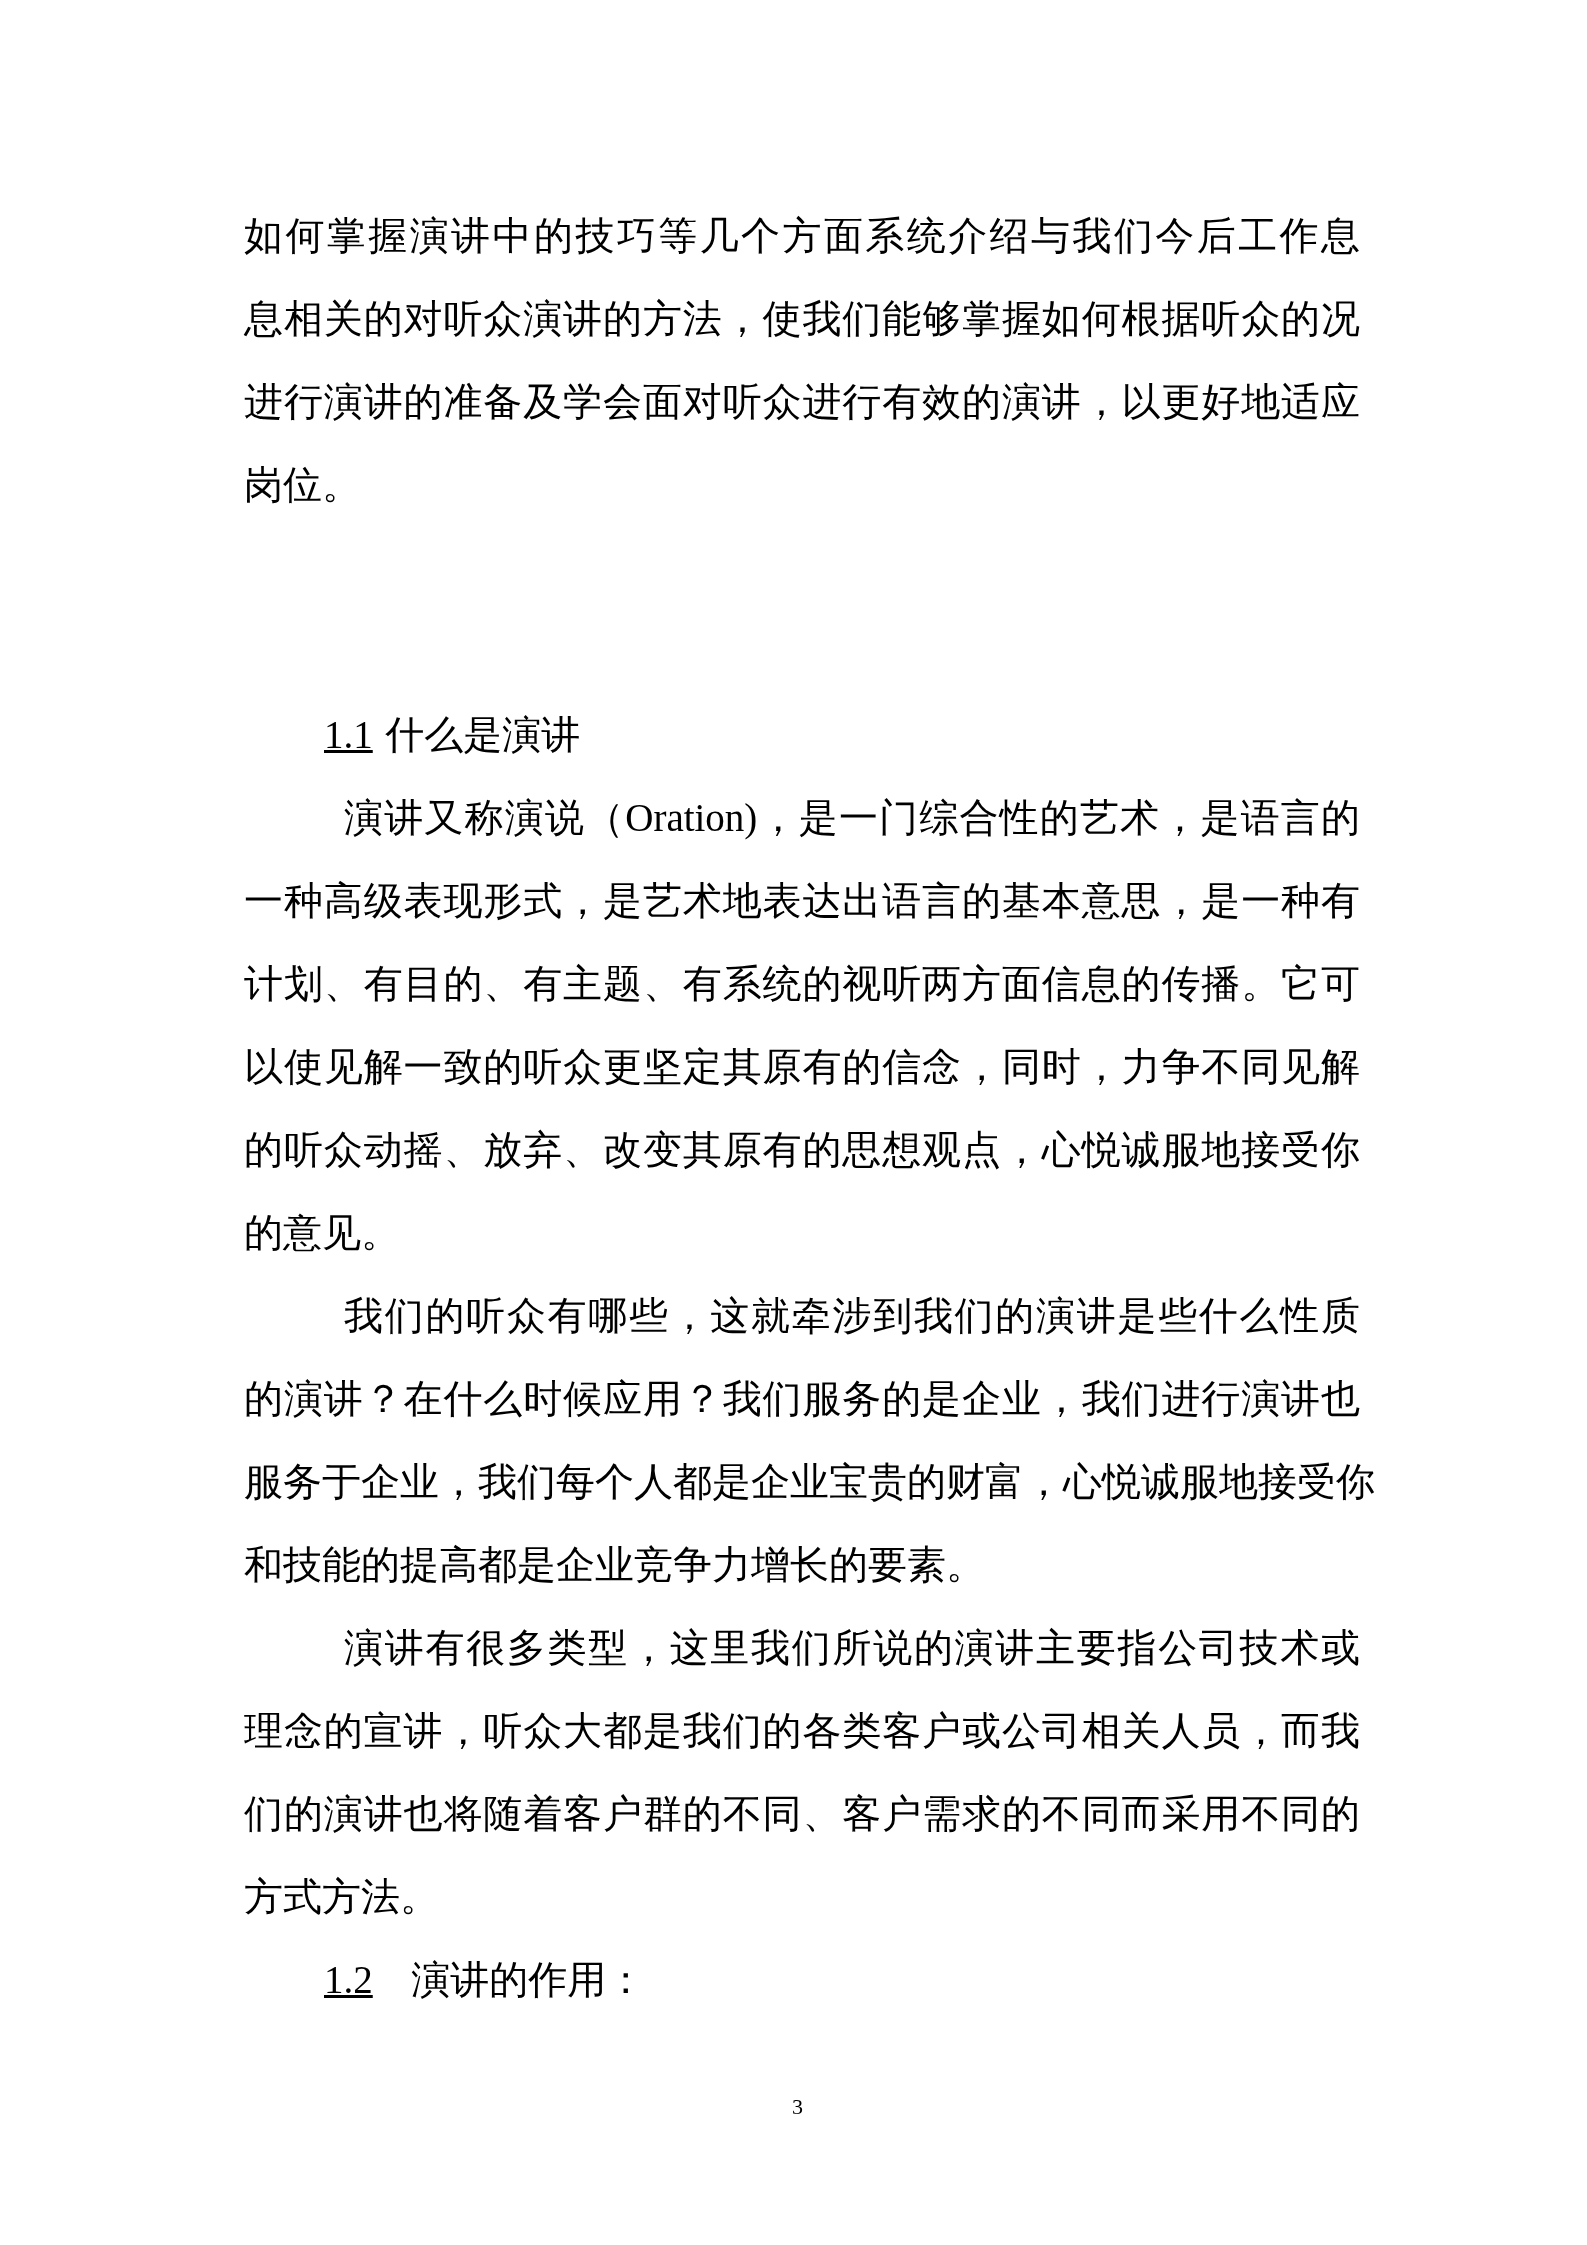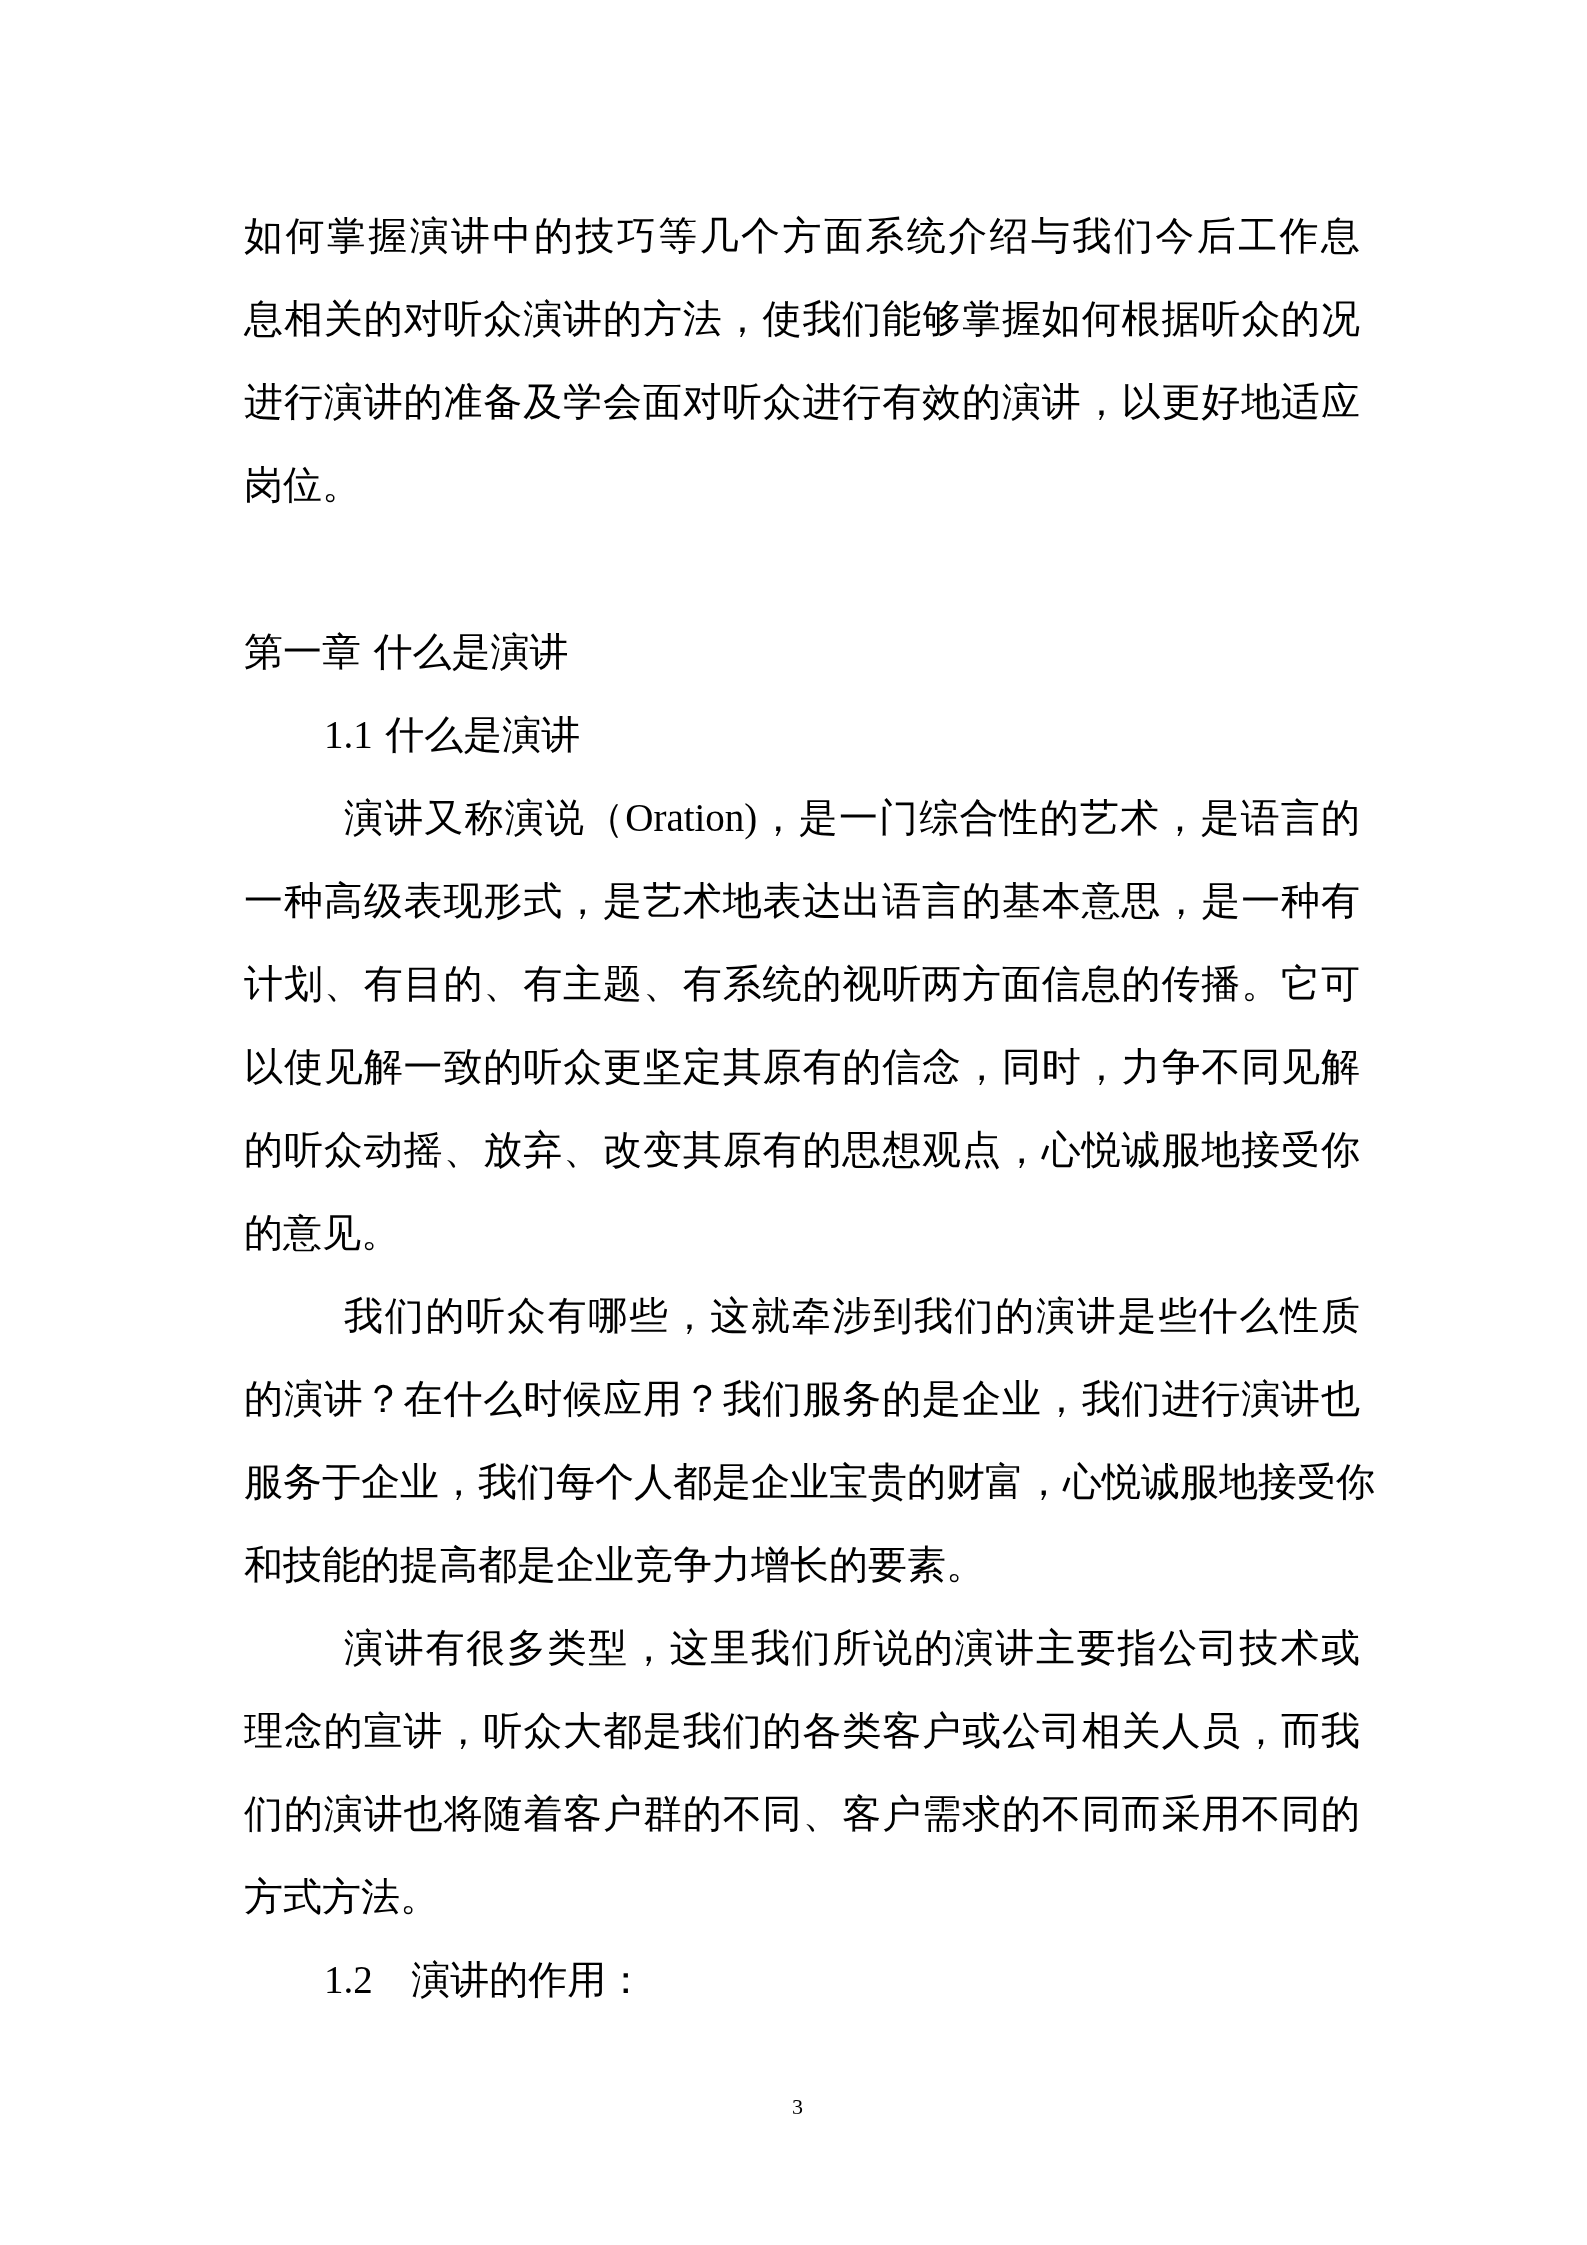--- a/index.html
+++ b/index.html
@@ -5,37 +5,36 @@
     html, body { margin: 0; padding: 0; background: #ffffff; }
     body { width: 1587px; height: 2245px; position: relative; overflow: hidden;
            font-family: "DejaVu Sans", "Liberation Sans", sans-serif; color: #000; }
     .page { position: absolute; left: 4px; top: 0; width: 1537px; height: 2245px; }
     .line { position: absolute; left: 240px; width: 1116px; font-size: 39px; line-height: 48px;
             height: 48px; white-space: nowrap; text-align: justify; text-align-last: justify;
             letter-spacing: 0px; }
     .line.last { text-align-last: left; }
     .line.indent { left: 340px; width: 1016px; font-family: Liberation Serif, serif; }
     .line.sub { left: 320px; width: auto; text-align-last: left; }
-    .num { font-family: "Liberation Serif", serif; }
+    .num { font-family: "Liberation Serif", serif; text-decoration: underline; }
     .pageno { position: absolute; top: 2094px; left: 0; width: 1587px; text-align: center;
               font-family: "Liberation Serif", serif; font-size: 22px; }
   </style>
 </head>
 <body>
 
 <div class="page">
 
   <div>
     <div class="line" style="top:212px">如何掌握演讲中的技巧等几个方面系统介绍与我们今后工作息</div>
     <div class="line" style="top:295px">息相关的对听众演讲的方法，使我们能够掌握如何根据听众的况</div>
     <div class="line" style="top:378px">进行演讲的准备及学会面对听众进行有效的演讲，以更好地适应</div>
     <div class="line last" style="top:461px">岗位。</div>
   </div>
 
-  <div class="line last" style="top:628px">第一章  什么是演讲</div>
 
   <div class="line sub" style="top:711px">
     <span class="num">1.1</span>
     <span style="">什么是演讲</span>
   </div>
 
   <div>
     <div class="line indent" style="top:794px">演讲又称演说（Oration)，是一门综合性的艺术，是语言的</div>
     <div class="line" style="top:877px">一种高级表现形式，是艺术地表达出语言的基本意思，是一种有</div>
     <div class="line" style="top:960px">计划、有目的、有主题、有系统的视听两方面信息的传播。它可</div>

